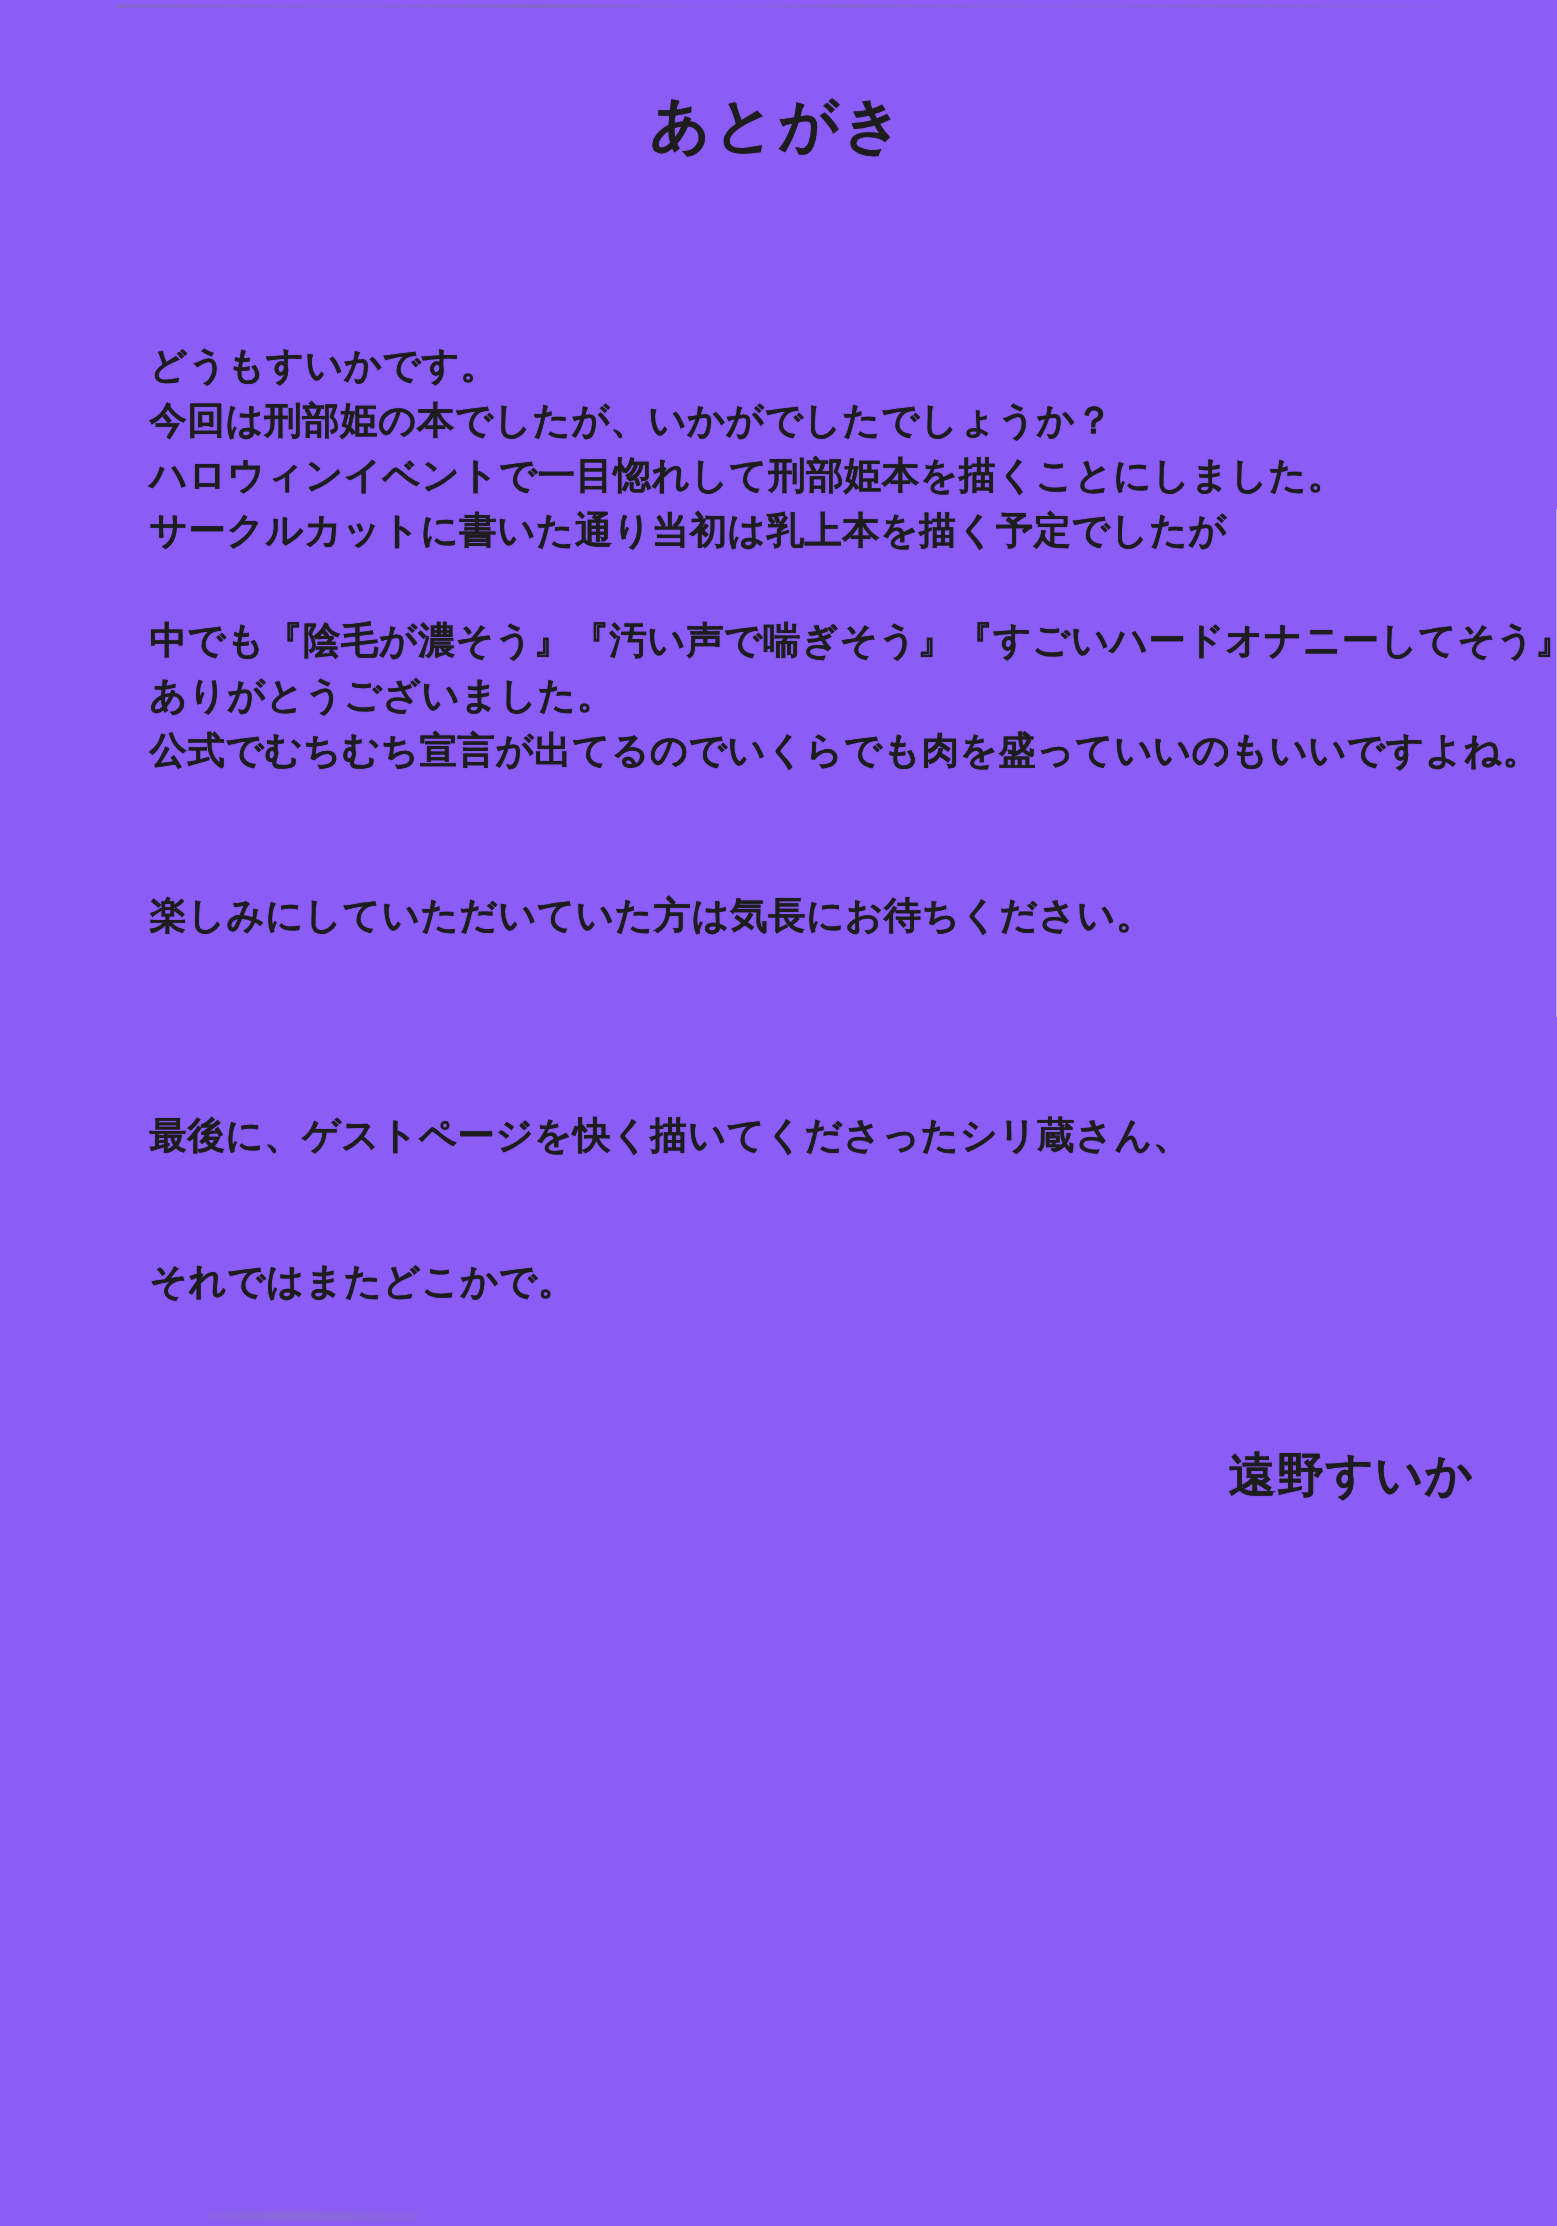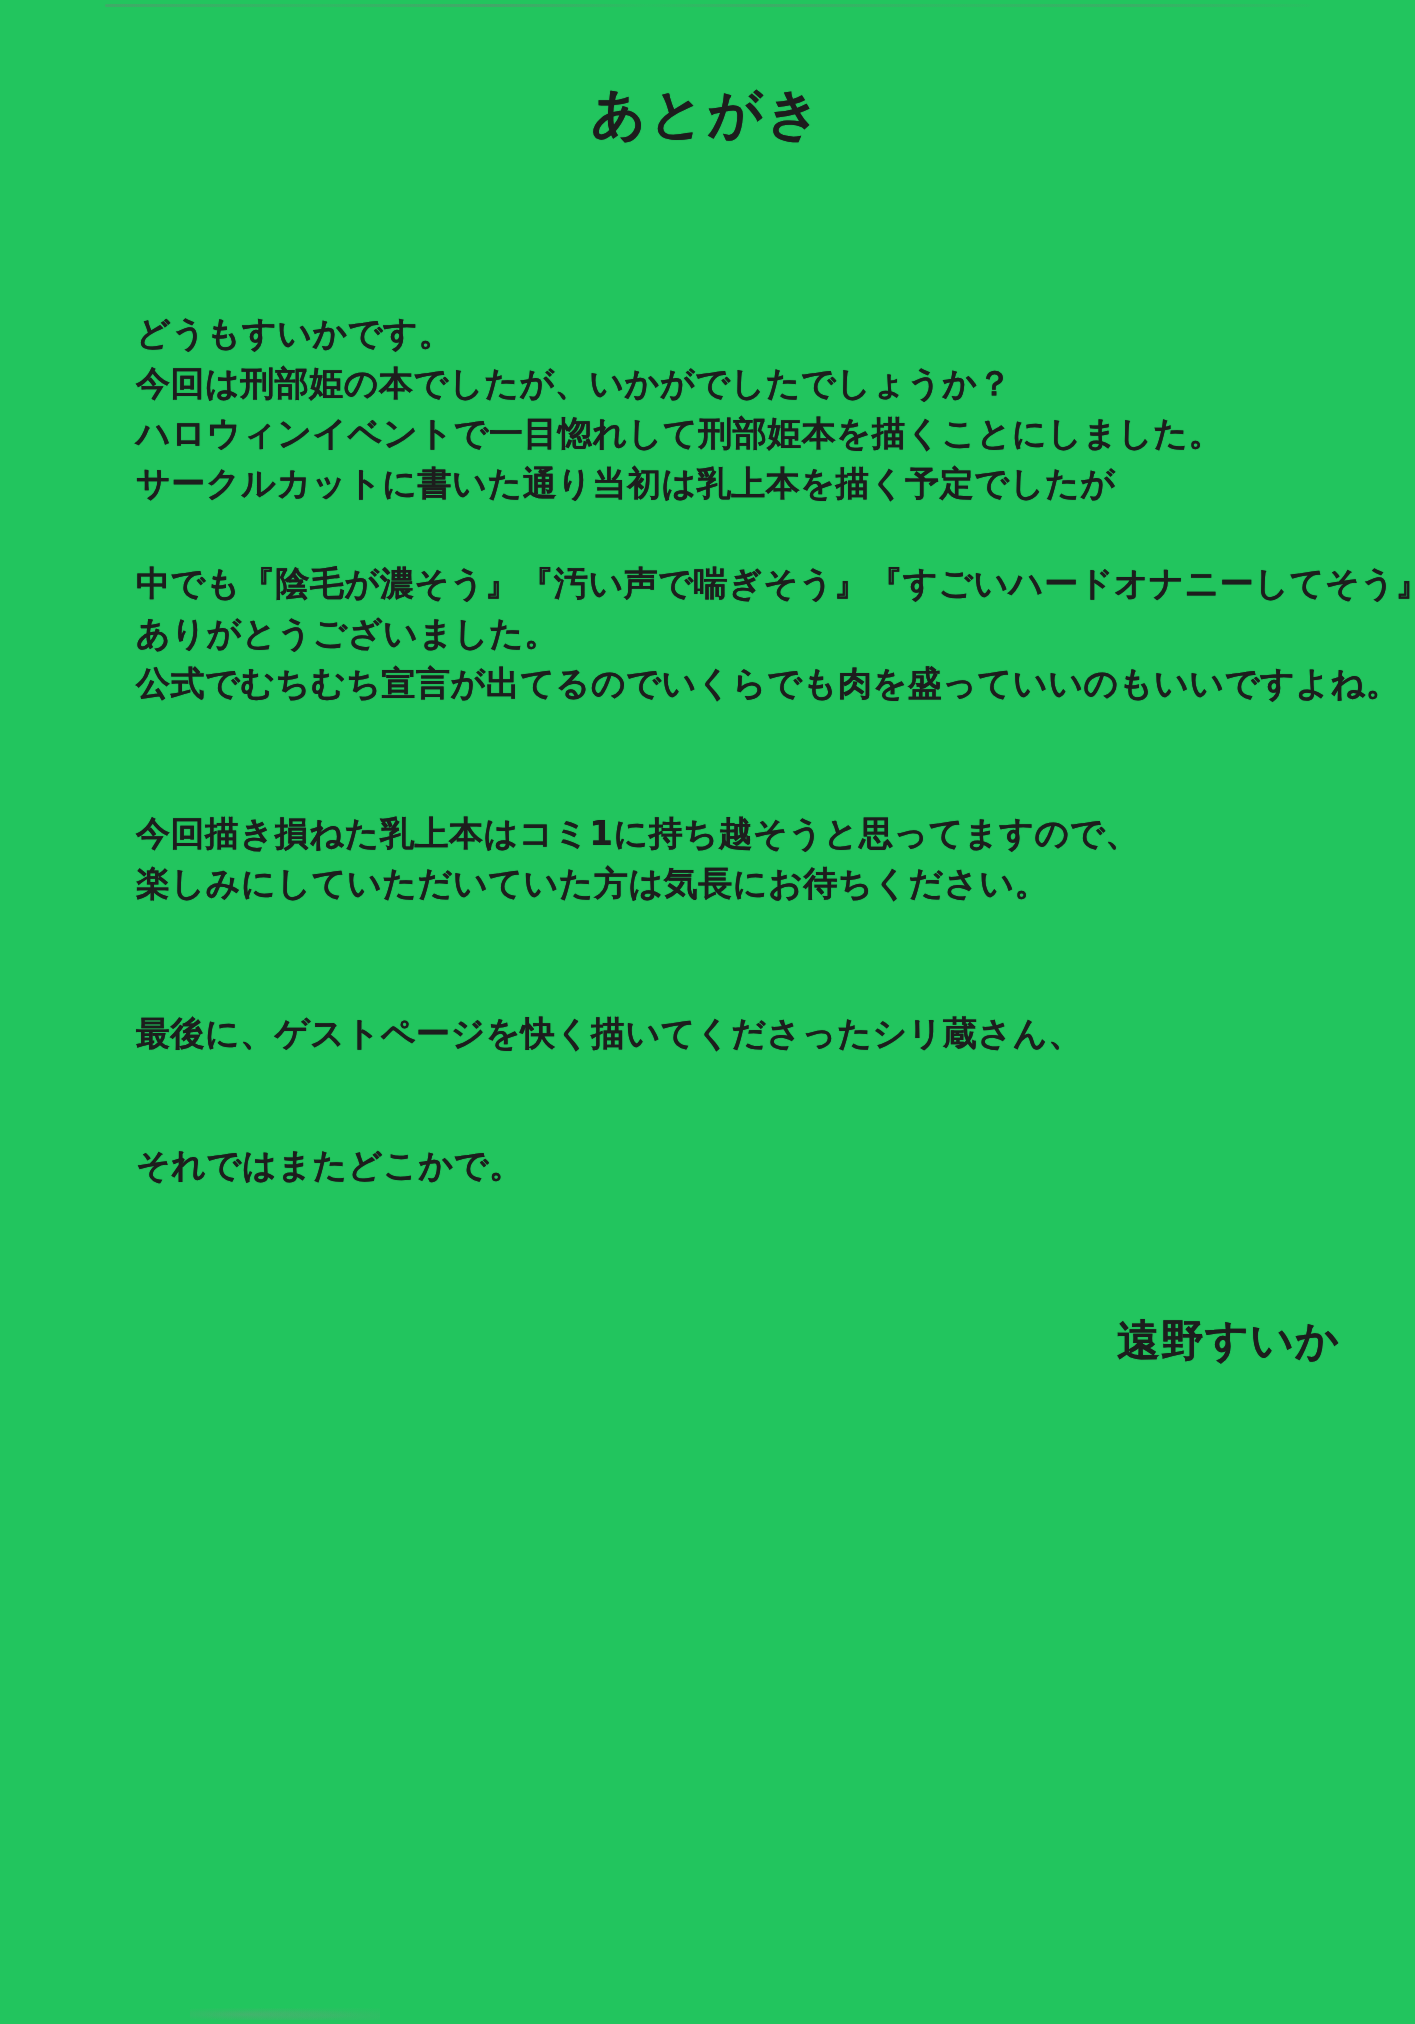--- a/index.html
+++ b/index.html
@@ -5,21 +5,21 @@
   html, body {
     margin: 0;
     padding: 0;
     background: #e9e9e9;
   }
   .page {
     position: relative;
     width: 1415px;
     height: 2024px;
     margin: 0 auto;
-    background: #22c55e;
+    background: #8b5cf6;
     overflow: hidden;
     font-family: "DejaVu Sans", sans-serif;
     font-weight: 700;
     color: #1d1d1d;
   }
   
   .scan-line-top {
     position: absolute;
     top: 4px;
     left: 105px;
@@ -99,21 +99,20 @@
     <div class="line">サークルカットに書いた通り当初は乳上本を描く予定でしたが</div>
   </div>
 
   <div class="para p2">
     <div class="line">中でも『陰毛が濃そう』『汚い声で喘ぎそう』『すごいハードオナニーしてそう』</div>
     <div class="line">ありがとうございました。</div>
     <div class="line">公式でむちむち宣言が出てるのでいくらでも肉を盛っていいのもいいですよね。</div>
   </div>
 
   <div class="para p3">
-    <div class="line">今回描き損ねた乳上本はコミ1に持ち越そうと思ってますので、</div>
     <div class="line">楽しみにしていただいていた方は気長にお待ちください。</div>
   </div>
 
   <div class="para p4">
     <div class="line">最後に、ゲストページを快く描いてくださったシリ蔵さん、</div>
   </div>
 
   <div class="para closing">
     <div class="line">それではまたどこかで。</div>
   </div>

